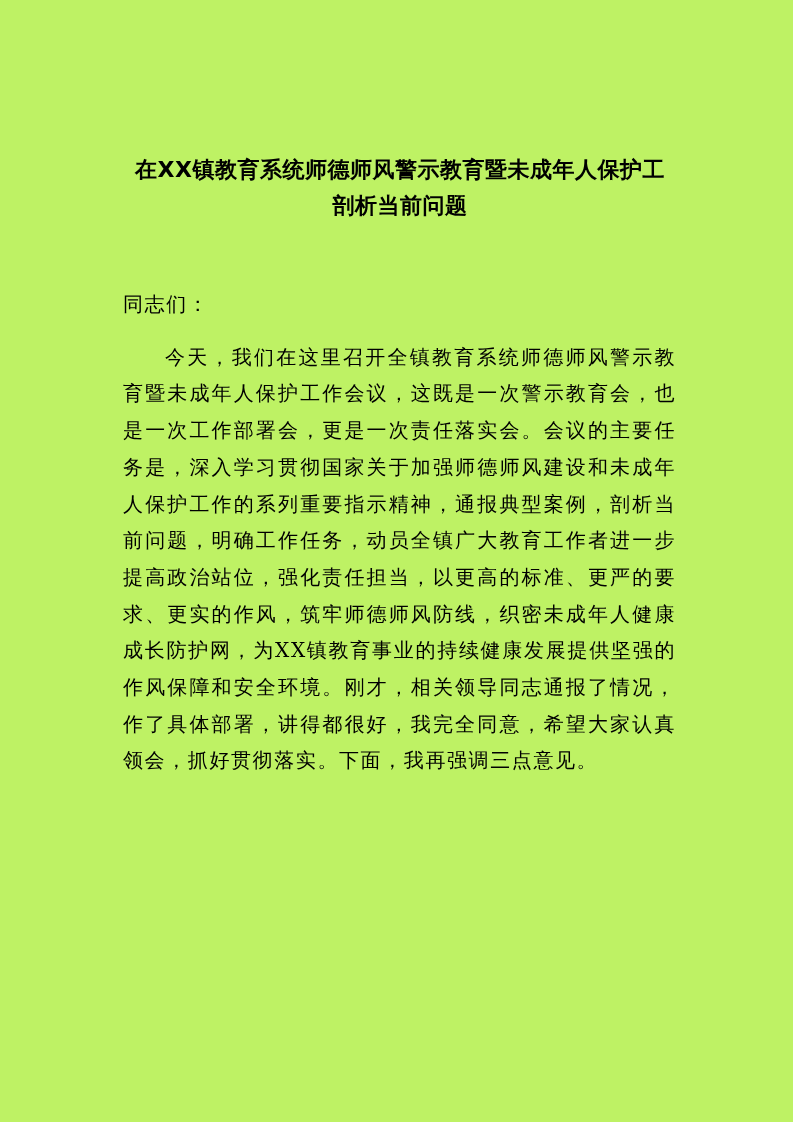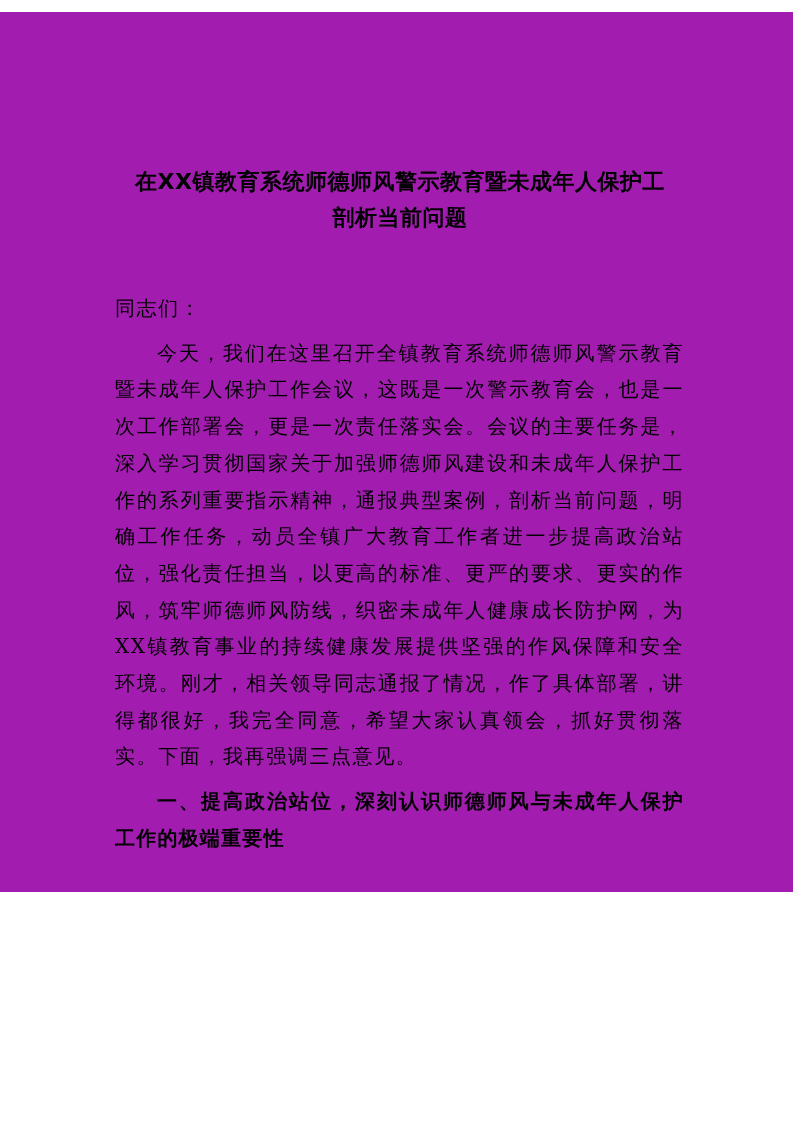--- a/index.html
+++ b/index.html
@@ -1,42 +1,41 @@
 <!DOCTYPE html>
 <html><head>
 <meta charset="utf-8">
 <style>
   html, body { margin: 0; padding: 0; background: #ffffff; }
   body { width: 793px; height: 1122px; position: relative; overflow: hidden; }
   .page {
-    position: absolute; left: 0; top: 12px; width: 793px; height: 880px;
-    background: #a21caf; color: #000000;
+    position: absolute; left: 0; top: 0; width: 793px; height: 1122px;
+    background: #bef264; color: #000000;
   }
   .title {
     position: absolute; left: 100px; top: 152px; width: 600px;
     text-align: center; font-family: "DejaVu Sans", sans-serif;
     font-weight: bold; font-size: 22px; line-height: 36px; letter-spacing: 0.5px;
     color: #000;
   }
   .body {
     position: absolute; left: 107px; top: 270px; width: 585px;
     font-family: "DejaVu Serif", serif; font-size: 20px; line-height: 36.7px;
     color: #000; text-align: justify; letter-spacing: 1.6px;
   }
-  .body p { margin: 8px; }
+  .body p { margin: 16px; }
   .indent { text-indent: 42px; }
   .heading { font-family: "DejaVu Sans", sans-serif; font-weight: bold; letter-spacing: 1.2px; }
 </style>
 </head>
 <body>
 
 <div class="page">
   <div class="title">
     <div>在XX镇教育系统师德师风警示教育暨未成年人保护工</div>
     <div>剖析当前问题</div>
   </div>
 
   <div class="body">
     <p>同志们：</p>
     <p class="indent">今天，我们在这里召开全镇教育系统师德师风警示教育暨未成年人保护工作会议，这既是一次警示教育会，也是一次工作部署会，更是一次责任落实会。会议的主要任务是，深入学习贯彻国家关于加强师德师风建设和未成年人保护工作的系列重要指示精神，通报典型案例，剖析当前问题，明确工作任务，动员全镇广大教育工作者进一步提高政治站位，强化责任担当，以更高的标准、更严的要求、更实的作风，筑牢师德师风防线，织密未成年人健康成长防护网，为XX镇教育事业的持续健康发展提供坚强的作风保障和安全环境。刚才，相关领导同志通报了情况，作了具体部署，讲得都很好，我完全同意，希望大家认真领会，抓好贯彻落实。下面，我再强调三点意见。</p>
-    <p class="indent heading">一、提高政治站位，深刻认识师德师风与未成年人保护工作的极端重要性</p>
   </div>
 </div>
 
 </body></html>

